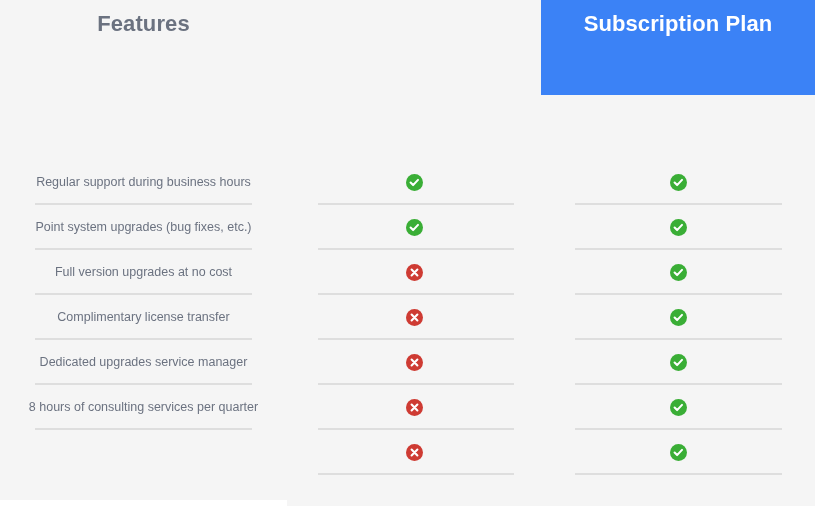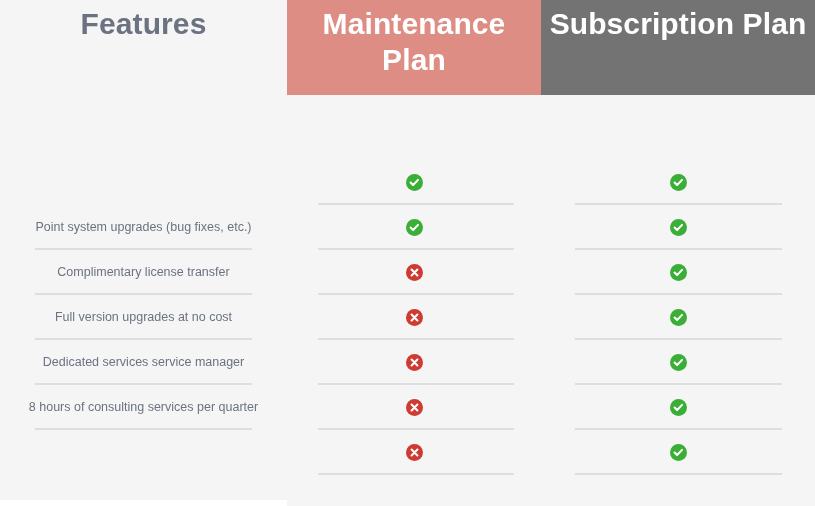--- a/index.html
+++ b/index.html
@@ -54,29 +54,28 @@
     background: transparent;
   }
   .head-cell.plan-a {
     left: 287px;
     width: 254px;
     background: #dd8d84;
   }
   .head-cell.plan-b {
     left: 541px;
     width: 274px;
-    background: #737373;
+    background: #3b82f6;
   }
 
   .head-title {
-    font-size: 30px;
+    font-size: 22px;
     font-weight: bold;
     letter-spacing: 0.1px;
     line-height: 36px;
-    text-align: center;
   }
   .head-title.dark  { color: #6b7280; font-weight: bold; }
   .head-title.light { color: #ffffff; }
 
   
   .body-rows {
     position: absolute;
     left: 0;
     top: 160px;
     width: 815px;
@@ -139,30 +138,33 @@
 <div class="pricing-table">
 
   <div class="col-bg features"></div>
   <div class="col-bg plan-a"></div>
   <div class="col-bg plan-b"></div>
 
   <div class="header-row">
     <div class="head-cell features">
       <span class="head-title dark">Features</span>
     </div>
-    <div class="head-cell plan-a">
-      <span class="head-title light">Maintenance Plan</span>
-    </div>
     <div class="head-cell plan-b">
       <span class="head-title light">Subscription Plan</span>
     </div>
   </div>
 
   <div class="body-rows" id="body-rows">
       <div class="row">
+        <div class="cell features">
+          <div class="cell-inner">
+            <span class="feature-label">Regular support during business hours</span>
+          </div>
+          <div class="divider"></div>
+        </div>
         <div class="cell plan-a">
           <div class="cell-inner">
             <svg class="icon" viewBox="0 0 17 17">
               <circle cx="8.5" cy="8.5" r="8.5" fill="#3aae36"></circle>
               <path d="M4.6 8.6 L7.1 11.1 L12 5.9" fill="none" stroke="#ffffff" stroke-width="2.1" stroke-linecap="round" stroke-linejoin="round"></path>
             </svg>
           </div>
           <div class="divider"></div>
         </div>
         <div class="cell plan-b">
@@ -197,20 +199,46 @@
               <circle cx="8.5" cy="8.5" r="8.5" fill="#3aae36"></circle>
               <path d="M4.6 8.6 L7.1 11.1 L12 5.9" fill="none" stroke="#ffffff" stroke-width="2.1" stroke-linecap="round" stroke-linejoin="round"></path>
             </svg>
           </div>
           <div class="divider"></div>
         </div>
       </div>
       <div class="row">
         <div class="cell features">
           <div class="cell-inner">
+            <span class="feature-label">Full version upgrades at no cost</span>
+          </div>
+          <div class="divider"></div>
+        </div>
+        <div class="cell plan-a">
+          <div class="cell-inner">
+            <svg class="icon" viewBox="0 0 17 17">
+              <circle cx="8.5" cy="8.5" r="8.5" fill="#ce3b33"></circle>
+              <path d="M5.6 5.6 L11.4 11.4 M11.4 5.6 L5.6 11.4" fill="none" stroke="#ffffff" stroke-width="2.1" stroke-linecap="round"></path>
+            </svg>
+          </div>
+          <div class="divider"></div>
+        </div>
+        <div class="cell plan-b">
+          <div class="cell-inner">
+            <svg class="icon" viewBox="0 0 17 17">
+              <circle cx="8.5" cy="8.5" r="8.5" fill="#3aae36"></circle>
+              <path d="M4.6 8.6 L7.1 11.1 L12 5.9" fill="none" stroke="#ffffff" stroke-width="2.1" stroke-linecap="round" stroke-linejoin="round"></path>
+            </svg>
+          </div>
+          <div class="divider"></div>
+        </div>
+      </div>
+      <div class="row">
+        <div class="cell features">
+          <div class="cell-inner">
             <span class="feature-label">Complimentary license transfer</span>
           </div>
           <div class="divider"></div>
         </div>
         <div class="cell plan-a">
           <div class="cell-inner">
             <svg class="icon" viewBox="0 0 17 17">
               <circle cx="8.5" cy="8.5" r="8.5" fill="#ce3b33"></circle>
               <path d="M5.6 5.6 L11.4 11.4 M11.4 5.6 L5.6 11.4" fill="none" stroke="#ffffff" stroke-width="2.1" stroke-linecap="round"></path>
             </svg>
@@ -223,47 +251,21 @@
               <circle cx="8.5" cy="8.5" r="8.5" fill="#3aae36"></circle>
               <path d="M4.6 8.6 L7.1 11.1 L12 5.9" fill="none" stroke="#ffffff" stroke-width="2.1" stroke-linecap="round" stroke-linejoin="round"></path>
             </svg>
           </div>
           <div class="divider"></div>
         </div>
       </div>
       <div class="row">
         <div class="cell features">
           <div class="cell-inner">
-            <span class="feature-label">Full version upgrades at no cost</span>
-          </div>
-          <div class="divider"></div>
-        </div>
-        <div class="cell plan-a">
-          <div class="cell-inner">
-            <svg class="icon" viewBox="0 0 17 17">
-              <circle cx="8.5" cy="8.5" r="8.5" fill="#ce3b33"></circle>
-              <path d="M5.6 5.6 L11.4 11.4 M11.4 5.6 L5.6 11.4" fill="none" stroke="#ffffff" stroke-width="2.1" stroke-linecap="round"></path>
-            </svg>
-          </div>
-          <div class="divider"></div>
-        </div>
-        <div class="cell plan-b">
-          <div class="cell-inner">
-            <svg class="icon" viewBox="0 0 17 17">
-              <circle cx="8.5" cy="8.5" r="8.5" fill="#3aae36"></circle>
-              <path d="M4.6 8.6 L7.1 11.1 L12 5.9" fill="none" stroke="#ffffff" stroke-width="2.1" stroke-linecap="round" stroke-linejoin="round"></path>
-            </svg>
-          </div>
-          <div class="divider"></div>
-        </div>
-      </div>
-      <div class="row">
-        <div class="cell features">
-          <div class="cell-inner">
-            <span class="feature-label">Dedicated services service manager</span>
+            <span class="feature-label">Dedicated upgrades service manager</span>
           </div>
           <div class="divider"></div>
         </div>
         <div class="cell plan-a">
           <div class="cell-inner">
             <svg class="icon" viewBox="0 0 17 17">
               <circle cx="8.5" cy="8.5" r="8.5" fill="#ce3b33"></circle>
               <path d="M5.6 5.6 L11.4 11.4 M11.4 5.6 L5.6 11.4" fill="none" stroke="#ffffff" stroke-width="2.1" stroke-linecap="round"></path>
             </svg>
           </div>

